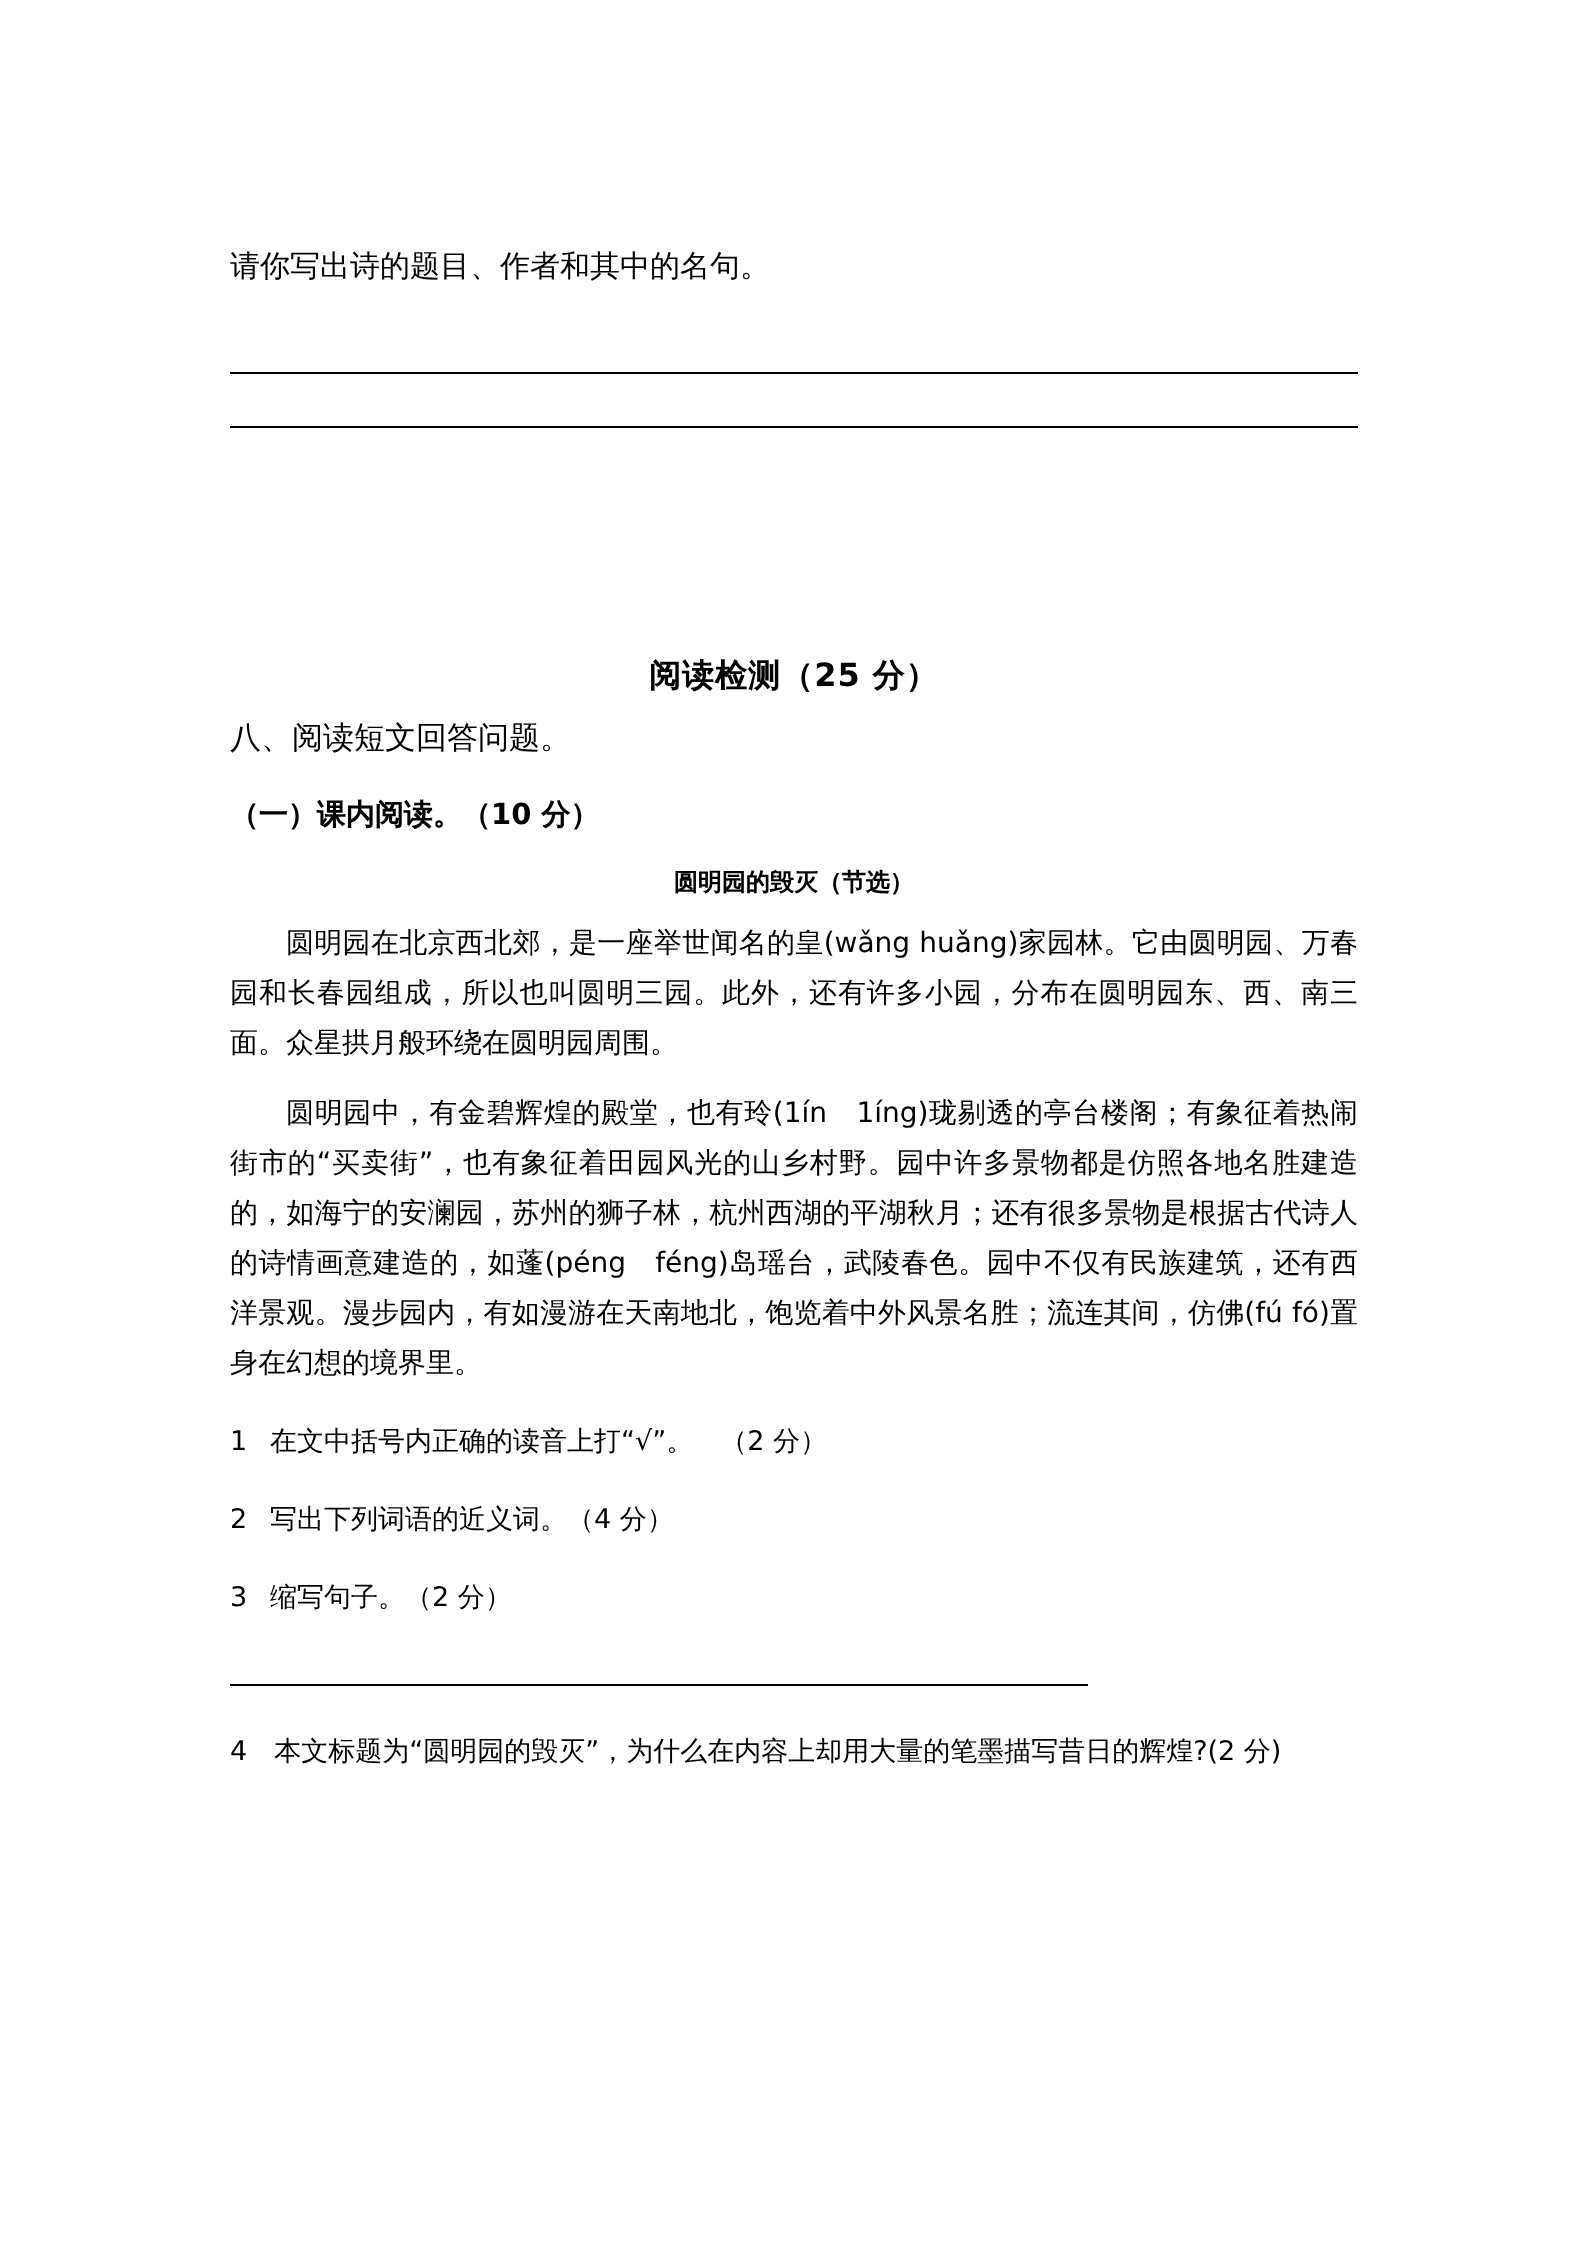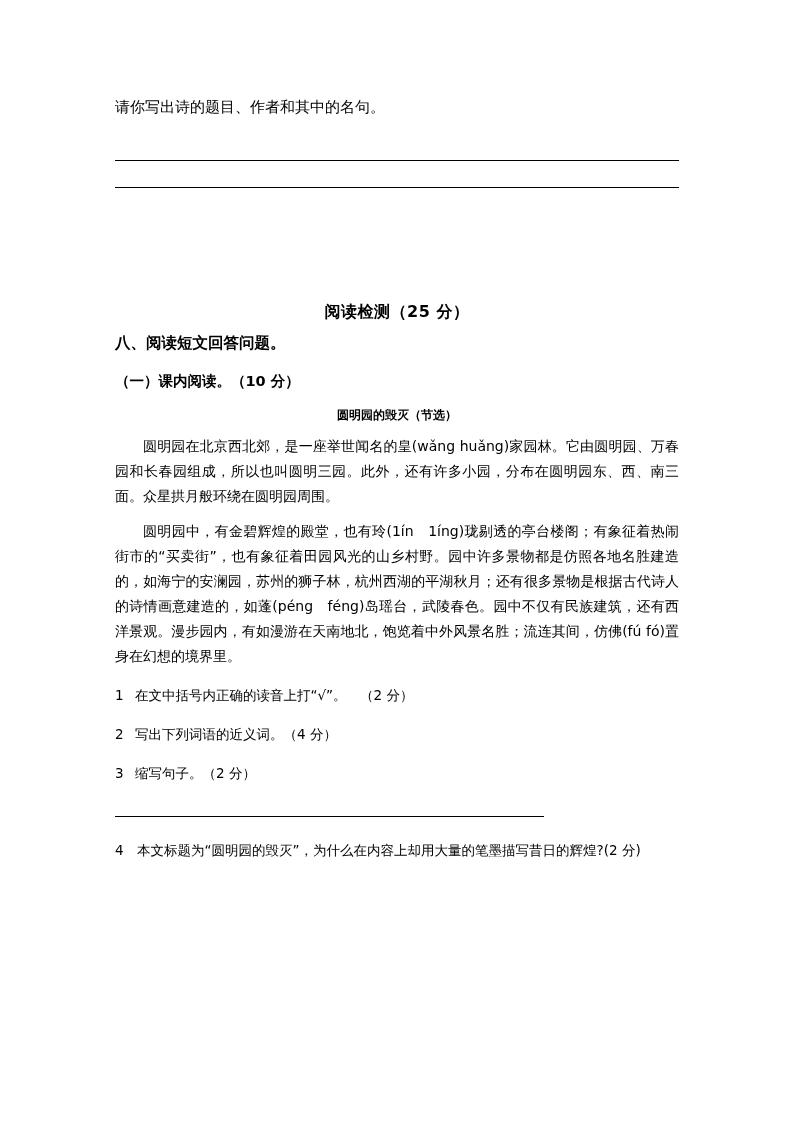--- a/index.html
+++ b/index.html
@@ -13,21 +13,21 @@
     font-family: "DejaVu Sans", "Liberation Sans", sans-serif;
     color: #000000;
     position: relative;
     overflow: hidden;
   }
   .page {
     position: relative;
     width: 794px;
     height: 810px;
     box-sizing: border-box;
-    padding: 82px 115px 40px 115px;
+    padding: 108px 115px 40px 115px;
   }
   .line-prompt {
     font-size: 15px;
     line-height: 26px;
     margin: 12px 0 0 0;
   }
   .blank-rules {
     margin-top: 40px;
   }
   .rule {
@@ -40,21 +40,21 @@
     height: 88px;
   }
   .section-title {
     text-align: center;
     font-weight: bold;
     font-size: 16px;
     letter-spacing: 0.5px;
     margin: 0 0 6px 0;
   }
   .sub-head {
-    font-weight: bold;
+    font-weight: normal;
     font-size: 15.5px;
     margin: 10px 0 0 0;
   }
   .sub-head2 {
     font-weight: bold;
     font-size: 14.5px;
     margin: 18px 0 16px 0;
   }
   .passage-title {
     text-align: center;

